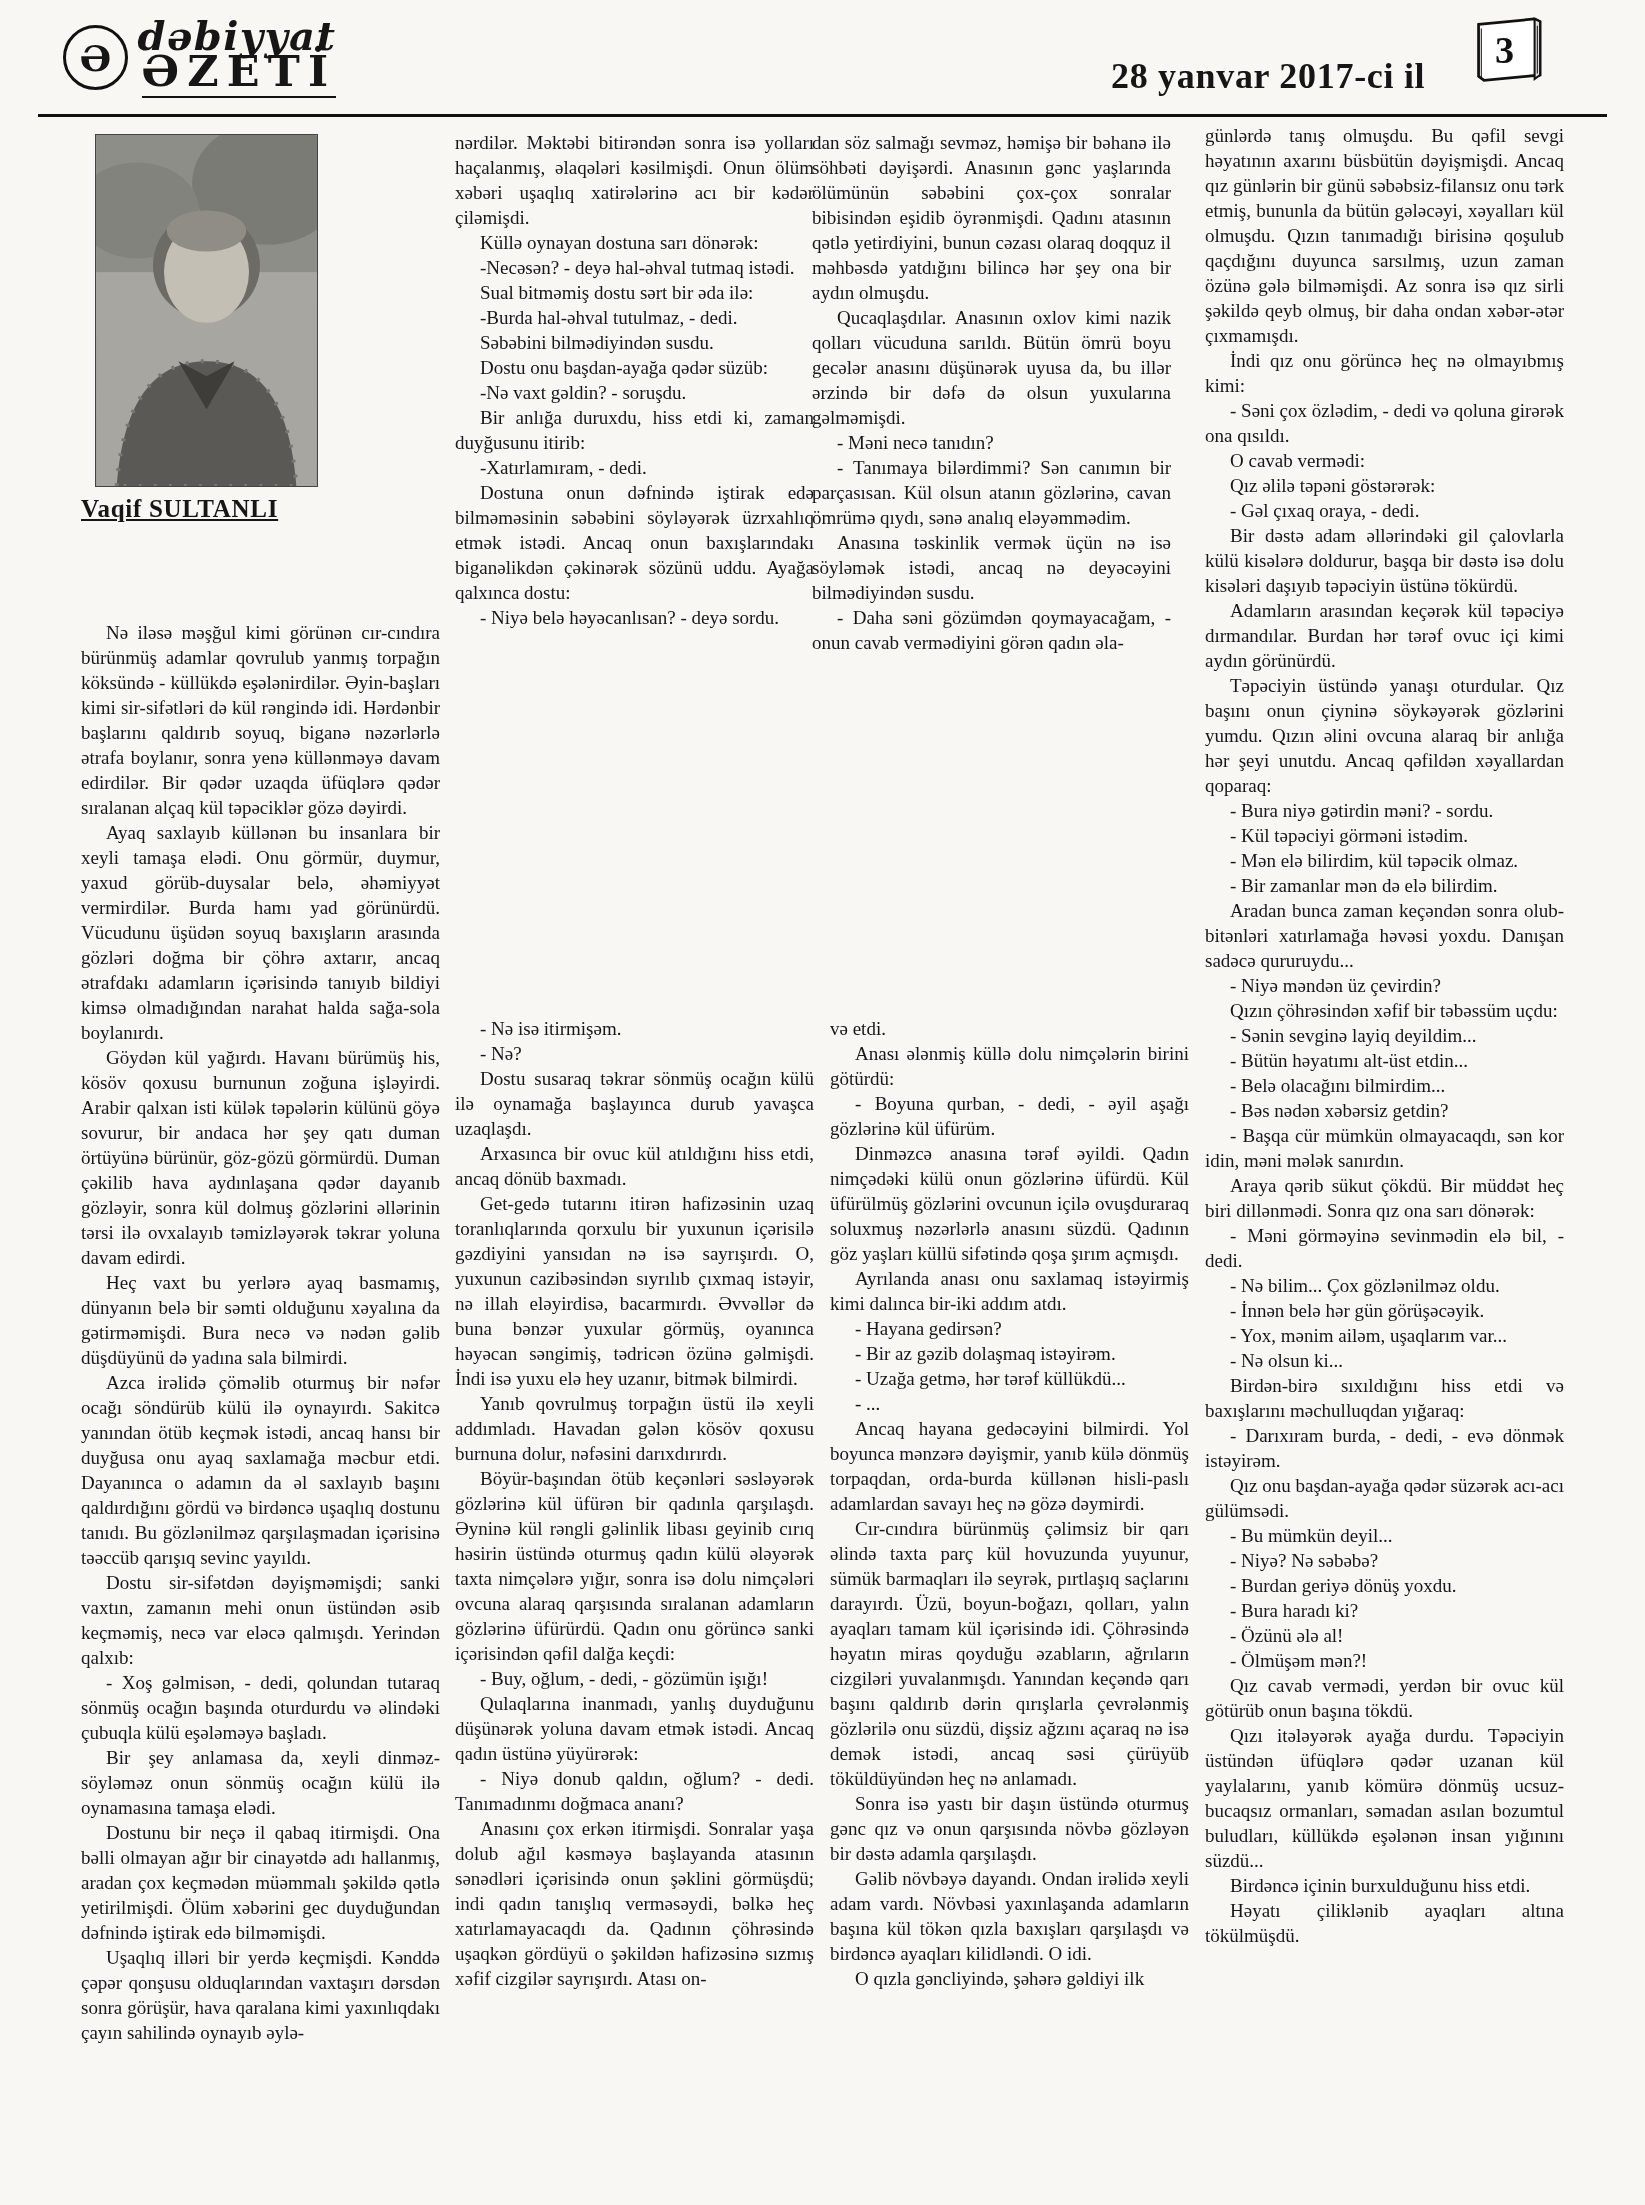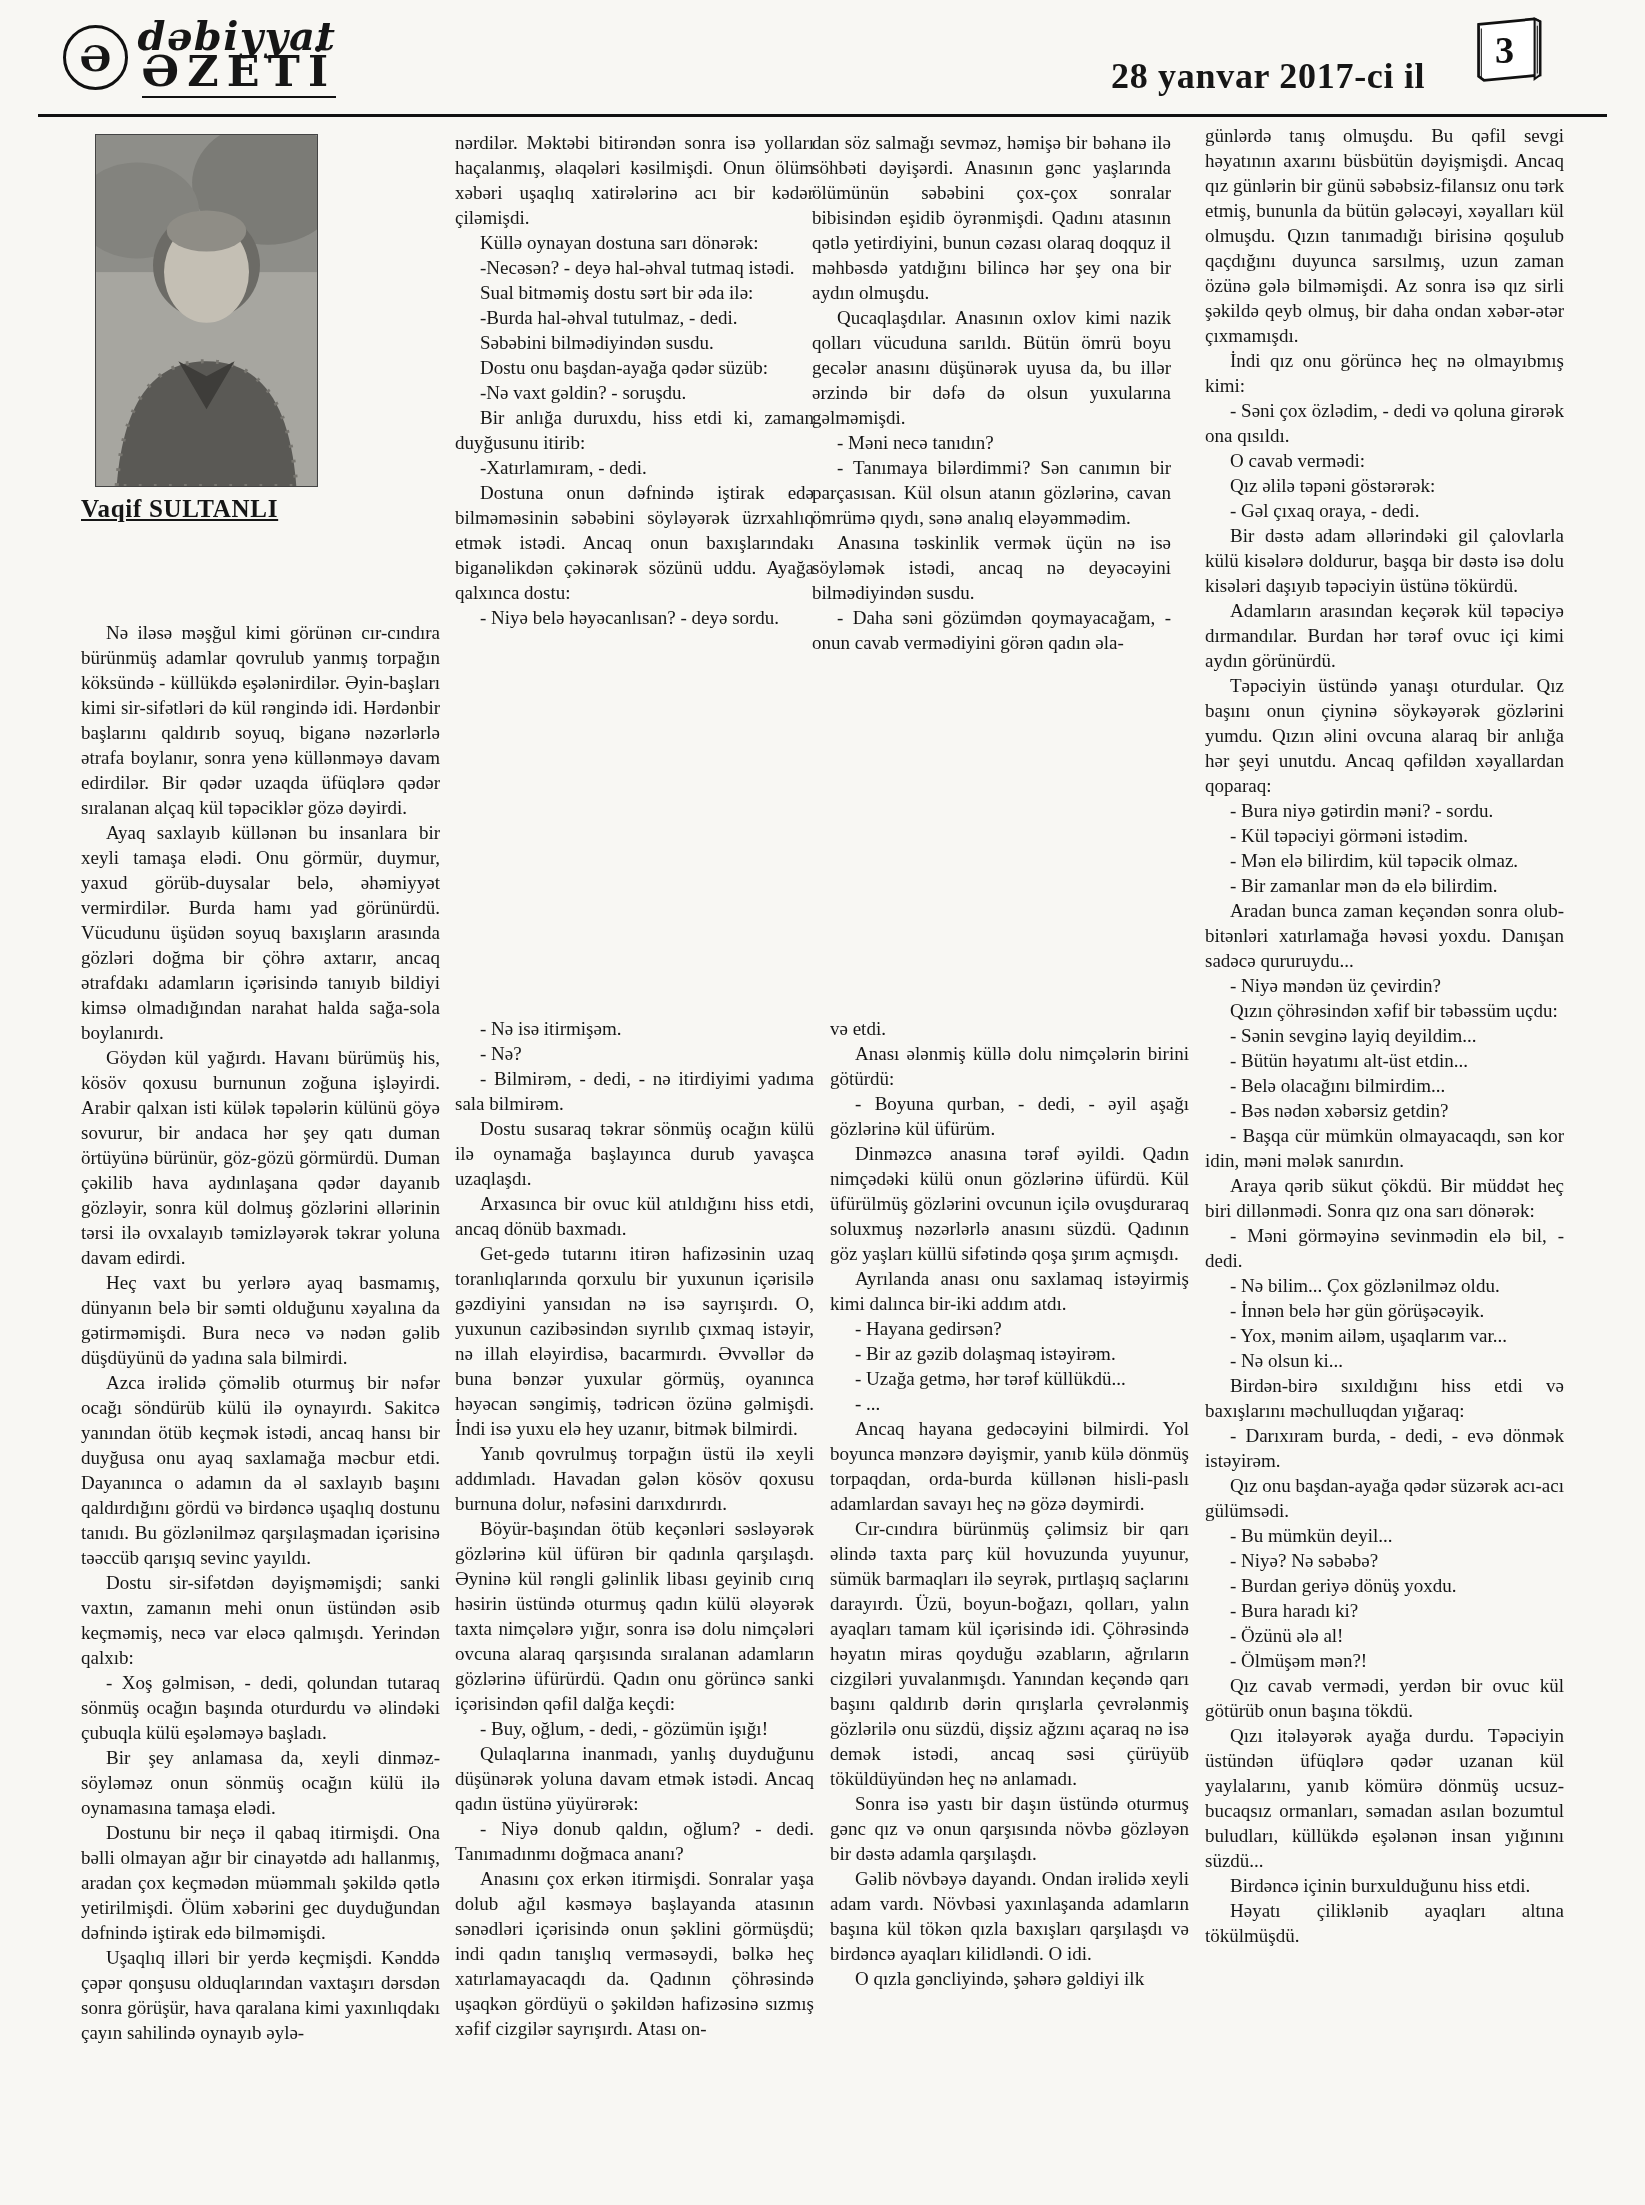--- a/index.html
+++ b/index.html
@@ -167,21 +167,20 @@
       <p>Qucaqlaşdılar. Anasının oxlov kimi nazik qolları vücuduna sarıldı. Bütün ömrü boyu gecələr anasını düşünərək uyusa da, bu illər ərzində bir dəfə də olsun yuxularına gəlməmişdi.</p>
       <p>- Məni necə tanıdın?</p>
       <p>- Tanımaya bilərdimmi? Sən canımın bir parçasısan. Kül olsun atanın gözlərinə, cavan ömrümə qıydı, sənə analıq eləyəmmədim.</p>
       <p>Anasına təskinlik vermək üçün nə isə söyləmək istədi, ancaq nə deyəcəyini bilmədiyindən susdu.</p>
       <p>- Daha səni gözümdən qoymayacağam, - onun cavab vermədiyini görən qadın əla-</p>
     </div>
 
   <div id="col2-bottom" class="textcol">
       <p>- Nə isə itirmişəm.</p>
       <p>- Nə?</p>
-      <p>- Bilmirəm, - dedi, - nə itirdiyimi yadıma sala bilmirəm.</p>
       <p>Dostu susaraq təkrar sönmüş ocağın külü ilə oynamağa başlayınca durub yavaşca uzaqlaşdı.</p>
       <p>Arxasınca bir ovuc kül atıldığını hiss etdi, ancaq dönüb baxmadı.</p>
       <p>Get-gedə tutarını itirən hafizəsinin uzaq toranlıqlarında qorxulu bir yuxunun içərisilə gəzdiyini yansıdan nə isə sayrışırdı. O, yuxunun cazibəsindən sıyrılıb çıxmaq istəyir, nə illah eləyirdisə, bacarmırdı. Əvvəllər də buna bənzər yuxular görmüş, oyanınca həyəcan səngimiş, tədricən özünə gəlmişdi. İndi isə yuxu elə hey uzanır, bitmək bilmirdi.</p>
       <p>Yanıb qovrulmuş torpağın üstü ilə xeyli addımladı. Havadan gələn kösöv qoxusu burnuna dolur, nəfəsini darıxdırırdı.</p>
       <p>Böyür-başından ötüb keçənləri səsləyərək gözlərinə kül üfürən bir qadınla qarşılaşdı. Əyninə kül rəngli gəlinlik libası geyinib cırıq həsirin üstündə oturmuş qadın külü ələyərək taxta nimçələrə yığır, sonra isə dolu nimçələri ovcuna alaraq qarşısında sıralanan adamların gözlərinə üfürürdü. Qadın onu görüncə sanki içərisindən qəfil dalğa keçdi:</p>
       <p>- Buy, oğlum, - dedi, - gözümün işığı!</p>
       <p>Qulaqlarına inanmadı, yanlış duyduğunu düşünərək yoluna davam etmək istədi. Ancaq qadın üstünə yüyürərək:</p>
       <p>- Niyə donub qaldın, oğlum? - dedi. Tanımadınmı doğmaca ananı?</p>
       <p>Anasını çox erkən itirmişdi. Sonralar yaşa dolub ağıl kəsməyə başlayanda atasının sənədləri içərisində onun şəklini görmüşdü; indi qadın tanışlıq verməsəydi, bəlkə heç xatırlamayacaqdı da. Qadının çöhrəsində uşaqkən gördüyü o şəkildən hafizəsinə sızmış xəfif cizgilər sayrışırdı. Atası on-</p>
     </div>

